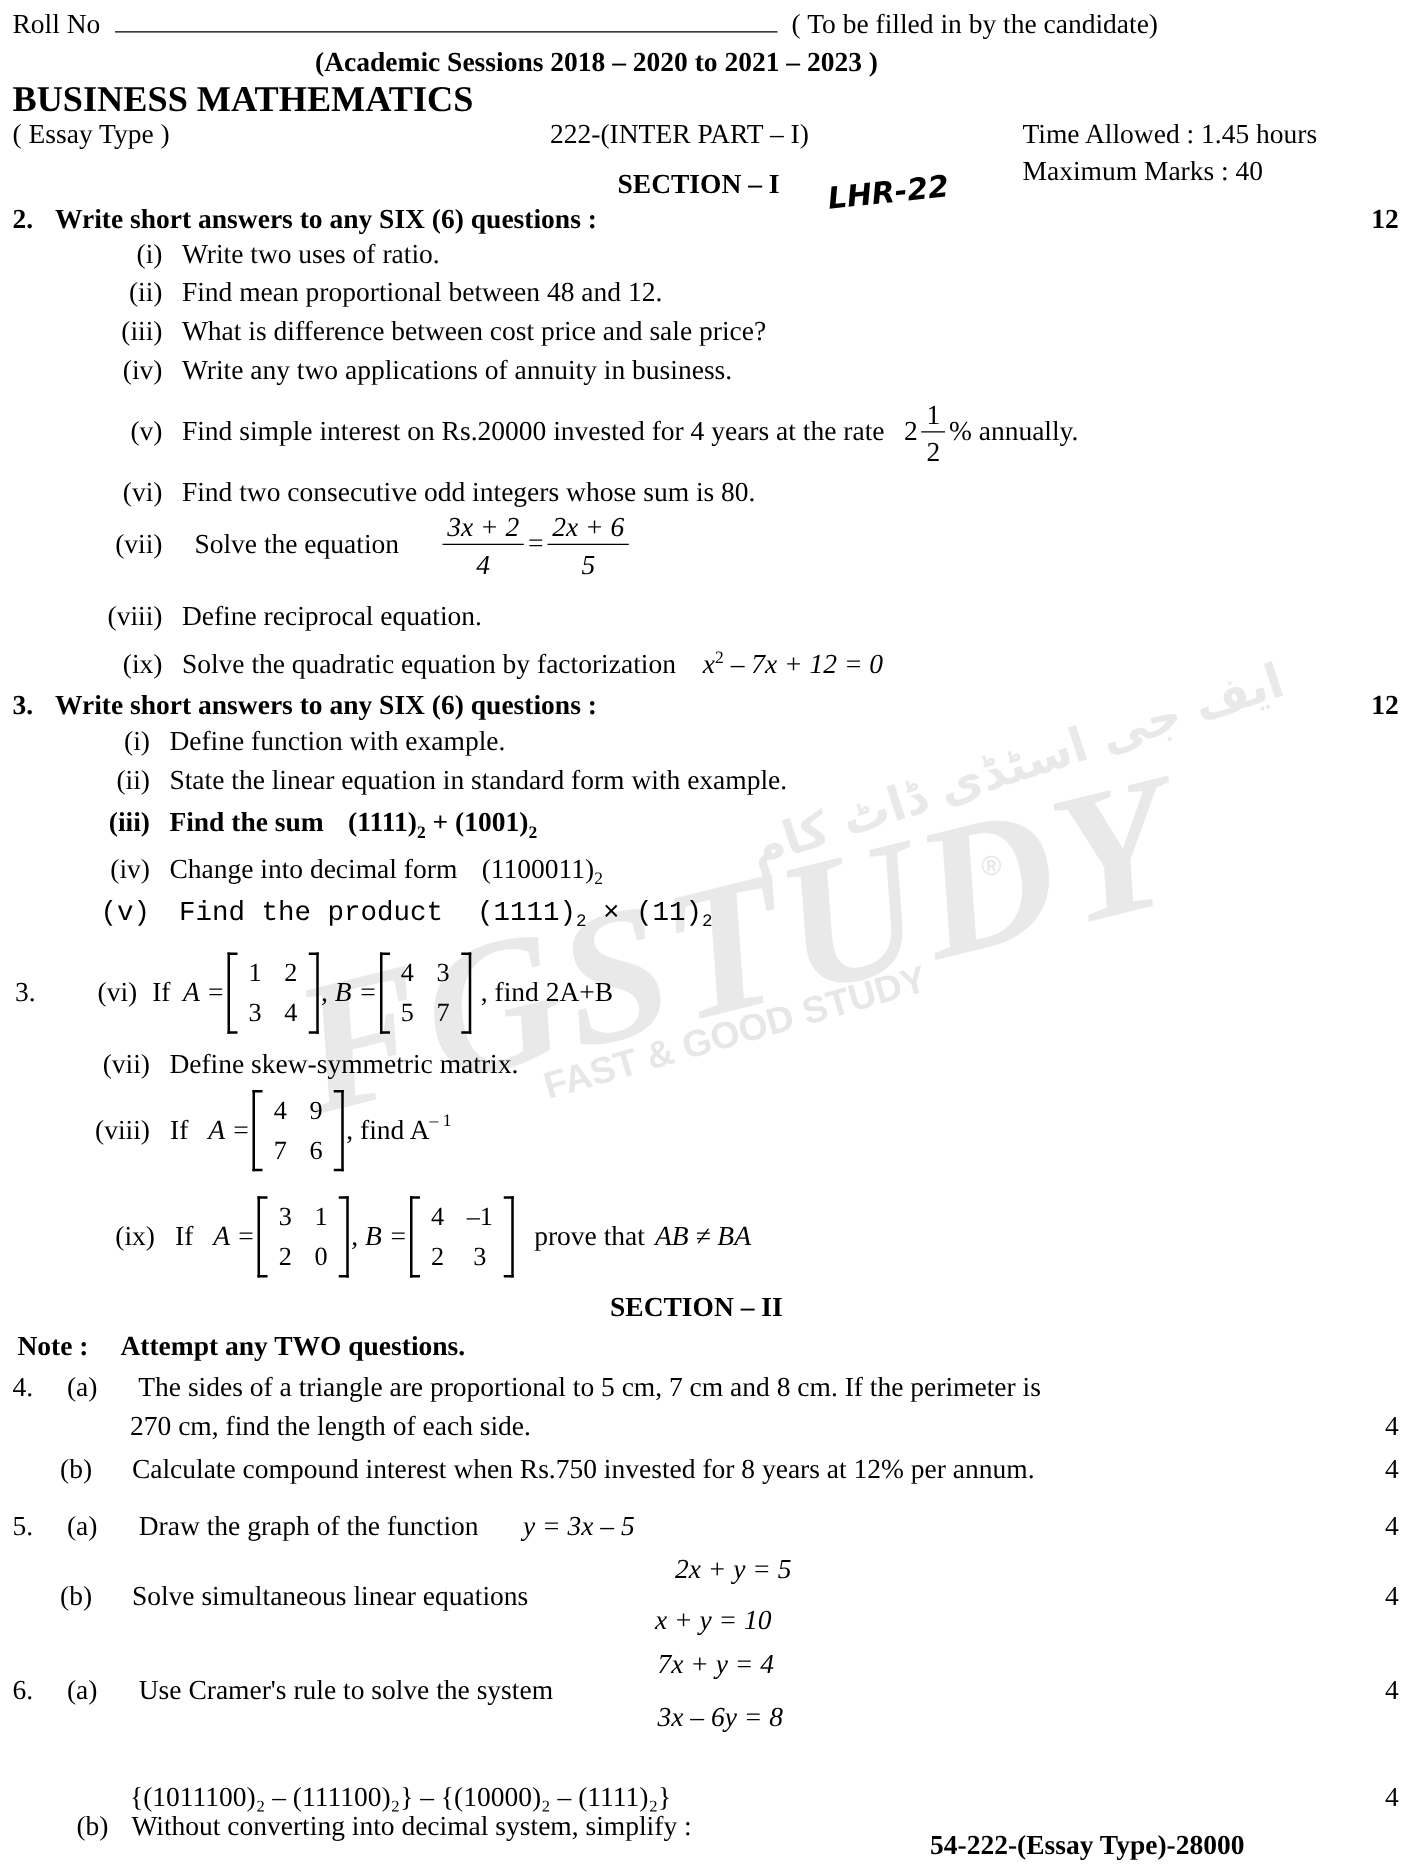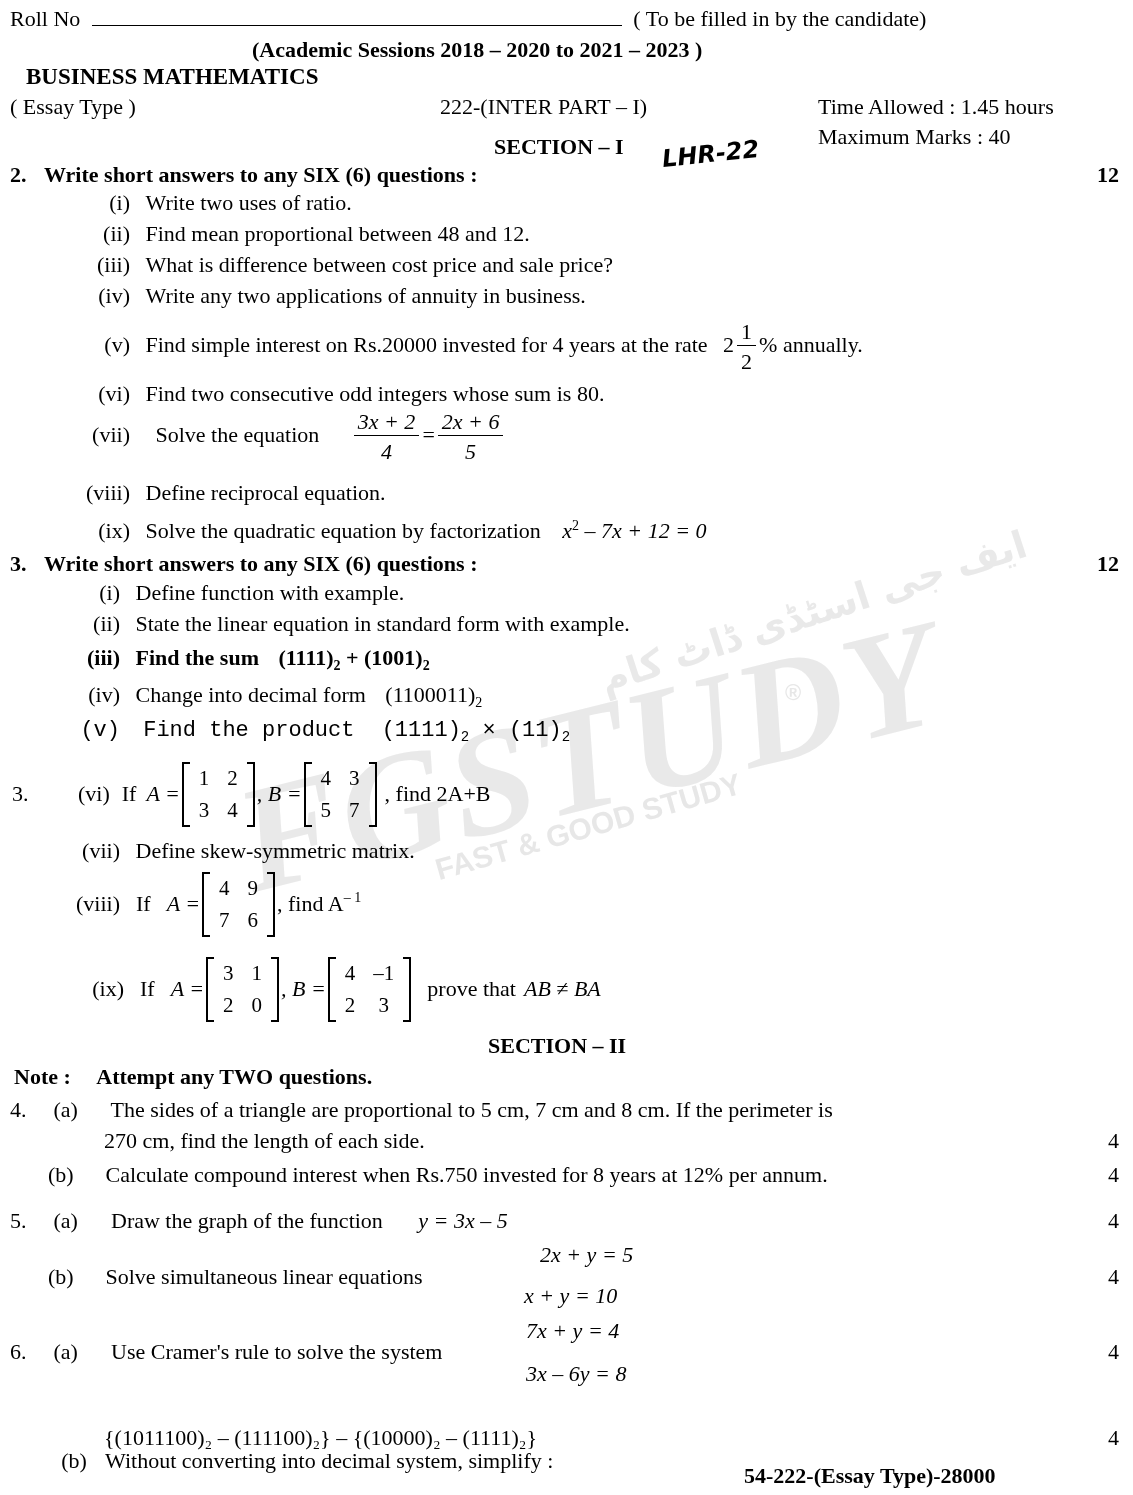--- a/index.html
+++ b/index.html
@@ -35,21 +35,21 @@
 <div class="watermark wm-big">FGSTUDY</div>
 <div class="watermark wm-sub">FAST &amp; GOOD STUDY</div>
 <div class="watermark wm-reg">®</div>
 
 <div class="abs" style="left:10px; top:6px;font-family:Liberation Serif, serif;">
   <span>Roll No</span>
   <span style="display:inline-block; width:530px; border-bottom:1.5px solid #000; margin:0 6px; height:18px; vertical-align:baseline;"></span>
   <span>( To be filled in by the candidate)</span>
 </div>
 <div class="abs b" style="left:252px; top:37px;">(Academic Sessions 2018 – 2020 to 2021 – 2023 )</div>
-<div class="abs b" style="left:26px; top:64px; font-size:23px;">BUSINESS MATHEMATICS</div>
+<div class="abs b" style="left:10px; top:64px; font-size:29px;">BUSINESS MATHEMATICS</div>
 <div class="abs" style="left:10px; top:94px;">( Essay Type )</div>
 <div class="abs" style="left:440px; top:94px;">222-(INTER PART – I)</div>
 <div class="abs" style="left:818px; top:94px;">Time Allowed  :  1.45 hours</div>
 <div class="abs" style="left:818px; top:124px;">Maximum Marks  :  40</div>
 <div class="abs b" style="left:494px; top:134px;">SECTION – I</div>
 <div class="abs hand" style="left:662px; top:140px;">LHR-22</div>
 
 <div class="abs b" style="left:10px; top:162px;">
   <span>2.</span>
   <span style="margin-left:12px;">Write short answers to any SIX (6) questions :</span>

